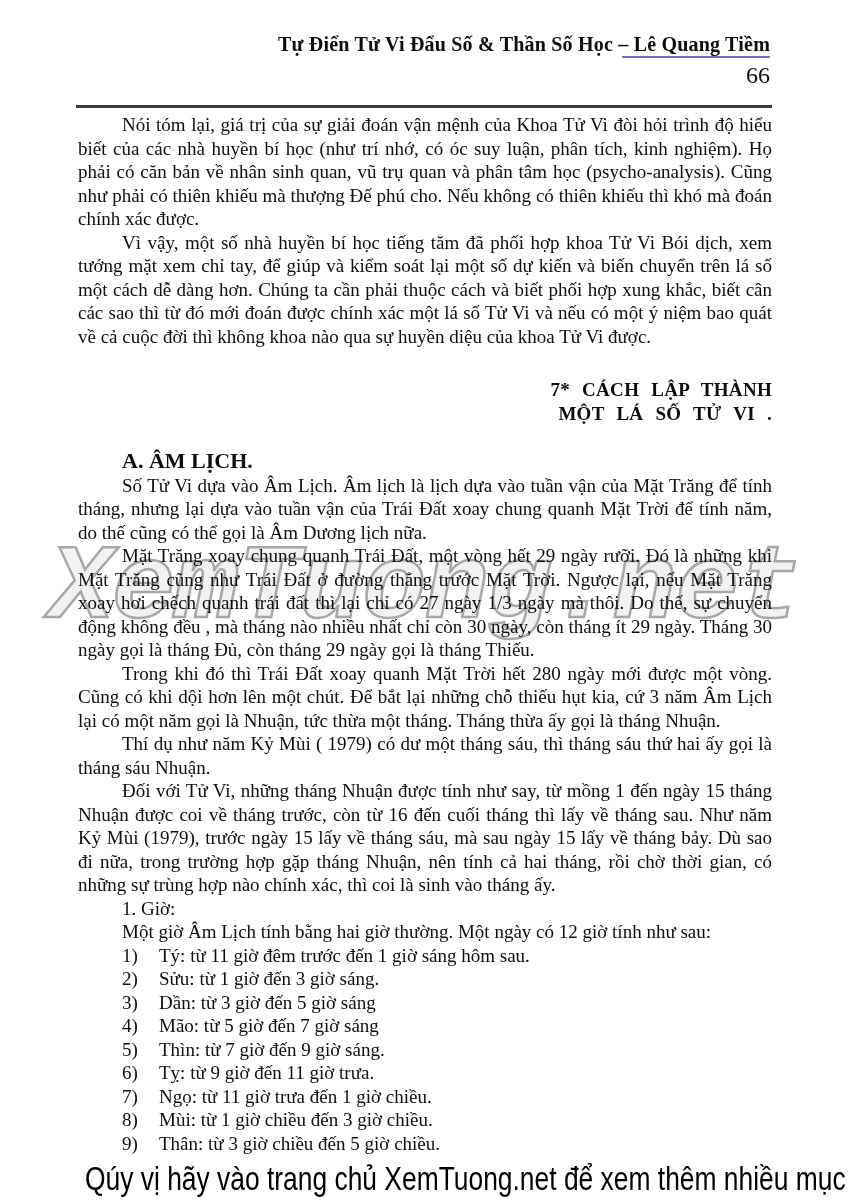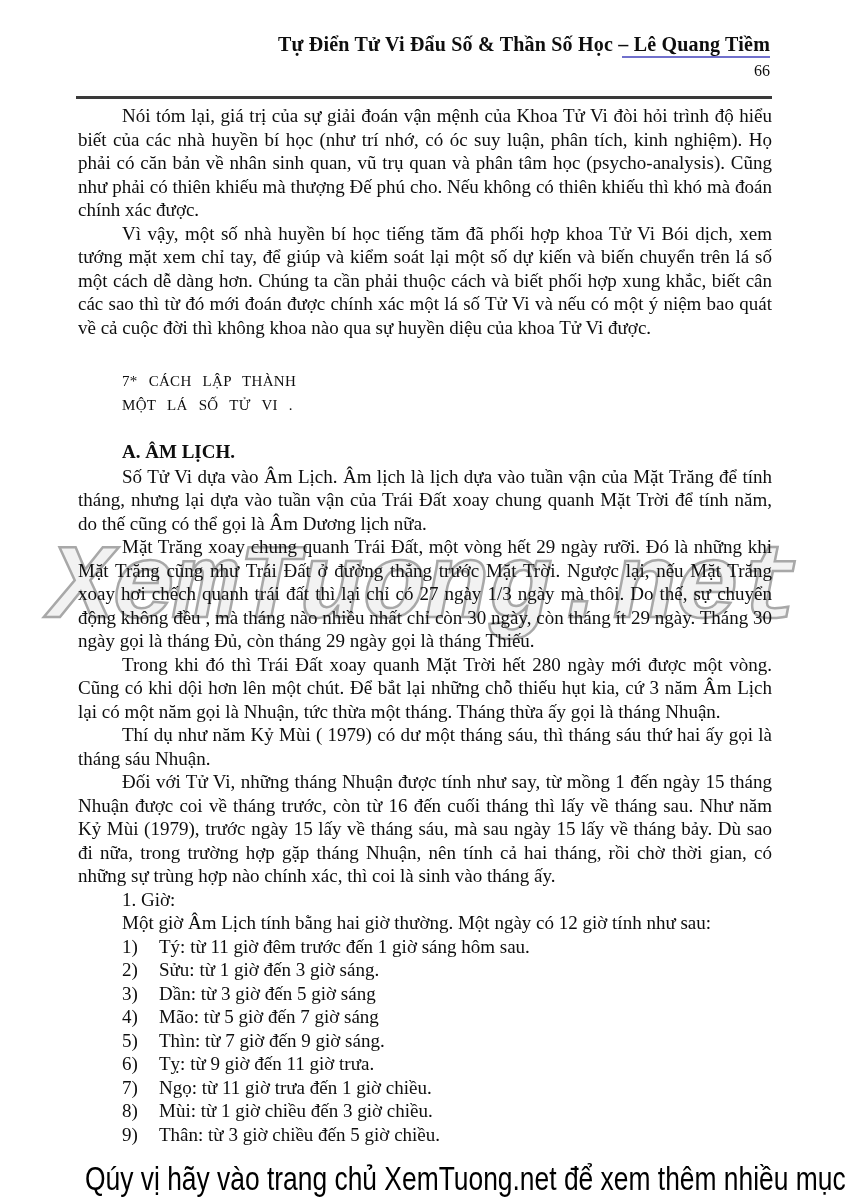--- a/index.html
+++ b/index.html
@@ -20,21 +20,21 @@
   .header-title{
     font-size:20px;font-weight:bold;white-space:nowrap;
     letter-spacing:0.2px;
   }
   .header-link-line{
     flex:none;width:148px;height:0;
     border-bottom:2px solid #7070cc;
     margin-left:auto;margin-bottom:4px;
   }
   .header-page-num{
-    font-size:16px;margin-left:16px;
+    font-size:24px;margin-left:16px;
   }
   .header-rule{
     margin:16px 78px 0 76px;
     border-top:3px solid #3a3a3a;
   }
   
   .watermark{
     position:absolute;left:0;right:0;top:536px;
     text-align:center;white-space:nowrap;
     font-family:Liberation Mono, monospace;
@@ -48,27 +48,27 @@
   
   .content{
     position:relative;z-index:1;
     margin:5px 78px 0 78px;
     font-size:19px;line-height:23.5px;
     text-align:justify;
   }
   .content p{margin:0;text-indent:44px;font-family:Liberation Serif, serif;}
   .heading-block{
     margin:30px 0 0 44px;
-    font-weight:normal;font-size:15px;line-height:24px;
+    font-weight:bold;font-size:19px;line-height:24px;
     word-spacing:7px;letter-spacing:0.3px;
-    text-align:left;
+    text-align:right;
   }
   .subsection-heading{
     margin:23px 0 1px 44px;
-    font-weight:bold;font-size:19px;
+    font-weight:bold;font-size:22px;
     text-align:left;
   }
   .hours-label{margin:0;text-indent:44px;text-align:left;}
   .hour-row{display:flex;margin-left:44px;text-align:left;}
   .hour-num{flex:none;width:37px;}
   .hour-text{flex:1;}
   
   .footer{
     position:absolute;left:0;right:0;bottom:6px;
     text-align:center;

